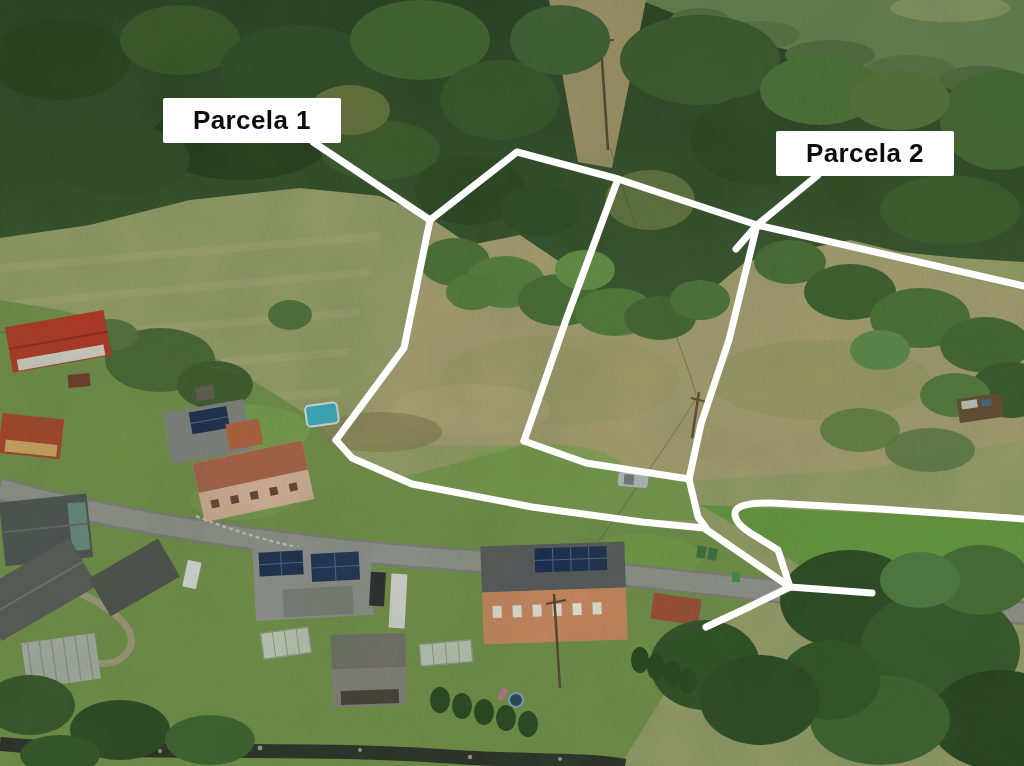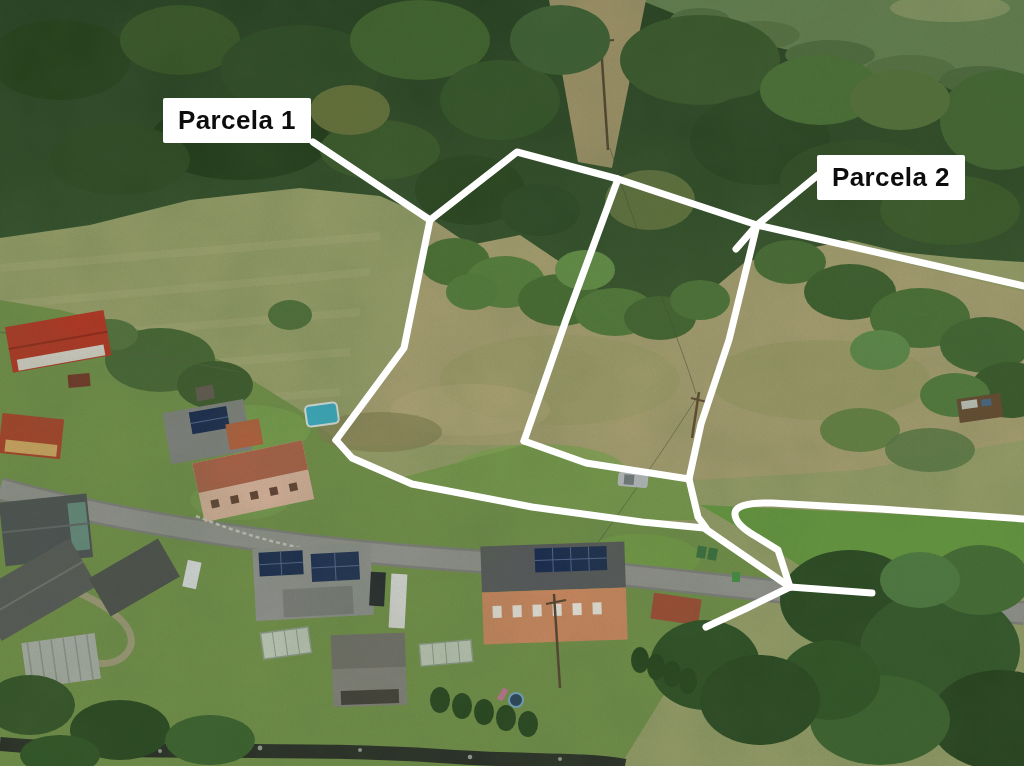--- a/index.html
+++ b/index.html
@@ -3,21 +3,21 @@
 <meta charset="utf-8">
 <style>
   html,body{margin:0;padding:0;background:#222;}
   .scene{position:relative;width:1024px;height:766px;overflow:hidden;
          font-family:"Liberation Sans",sans-serif;background:#9aa468;}
   .scene svg{position:absolute;left:0;top:0;}
   .ann path{fill:none;stroke:var(--annotation-line,#ffffff);stroke-width:7;
             stroke-linecap:round;stroke-linejoin:round;}
   .map-label{position:absolute;background:var(--label-bg,#ffffff);
              color:var(--label-text,#0d0d0d);font-weight:bold;font-size:26px;
-             line-height:1.1;padding:8px 15px;border-radius:2px;
+             line-height:1.1;padding:8px 30px;border-radius:2px;
              letter-spacing:.4px;white-space:nowrap;}
 </style>
 </head>
 <body>
 
 <div class="scene">
 <svg width="1024" height="766" viewBox="0 0 1024 766">
   <defs>
     <linearGradient id="gForest" x1="0" y1="0" x2="0" y2="1">
       <stop offset="0" stop-color="#2c4726"></stop>
@@ -316,16 +316,16 @@
     <path d="M818,175 L757,225 L736,249"></path>
     <path d="M1024,519 L880,509 L772,503 Q736,502 735,513 Q734,524 757,537 L778,550 L790,587"></path>
     <path d="M790,587 L872,593"></path>
     <path d="M790,587 L747,608 L706,627"></path>
   </g>
 </svg>
 
   <div class="map-label" style="left:163px;top:98px;">
     <span>Parcela 1</span>
   </div>
-  <div class="map-label" style="left:817px;top:131px;margin-top:24px;">
+  <div class="map-label" style="left:776px;top:131px;">
     <span>Parcela 2</span>
   </div>
 </div>
 
 </body></html>

